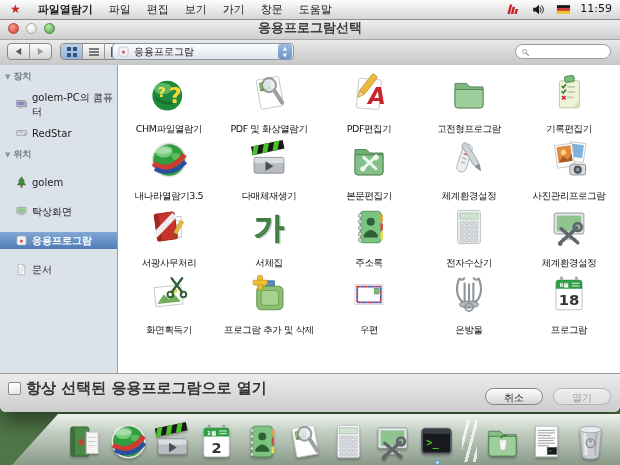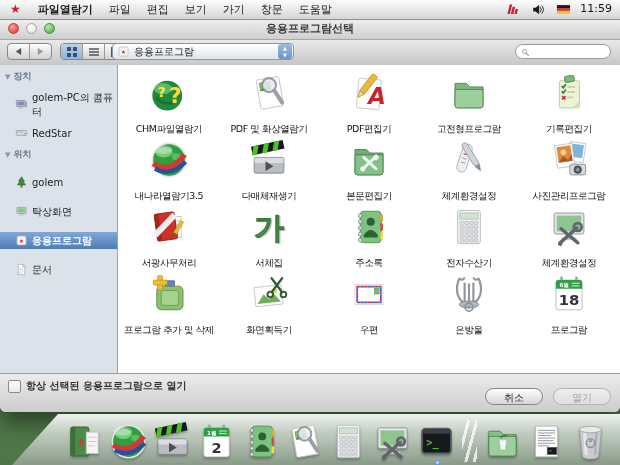--- a/index.html
+++ b/index.html
@@ -21,21 +21,21 @@
   
   #window{position:absolute;top:19px;left:0;width:620px;height:393px;background:#fff;
     border-radius:0 0 6px 6px;box-shadow:0 10px 22px rgba(0,0,0,.5);z-index:20;}
   .titlebar{position:relative;height:20px;background:linear-gradient(#efefef,#cfcfcf);
     border-bottom:1px solid #a8a8a8;}
   .light{position:absolute;top:4px;width:11px;height:11px;border-radius:50%;box-sizing:border-box;}
   .light.close{left:8px;background:radial-gradient(circle at 35% 30%,#ff9d94,#e2564a 70%);border:1px solid #a8423a;}
   .light.min{left:26px;background:radial-gradient(circle at 35% 30%,#ffffff,#e6e4da 75%);border:1px solid #a8a89c;}
   .light.zoom{left:44px;background:radial-gradient(circle at 35% 30%,#b8ecae,#66b85c 70%);border:1px solid #4c8a44;}
   .wtitle{position:absolute;left:0;right:0;text-align:center;line-height:20px;
-    font-size:11px;font-weight:bold;color:#3c3c3c;}
+    font-size:13px;font-weight:bold;color:#3c3c3c;font-family:Liberation Mono, monospace;}
   .toolbar{position:relative;height:25px;background:linear-gradient(#e9e9e9,#c7c7c7);
     border-bottom:1px solid #8e8e8e;}
   .seg{position:absolute;top:3px;display:flex;height:17px;border:1px solid #888;border-radius:4px;
     overflow:hidden;background:linear-gradient(#fdfdfd,#d2d2d2);box-sizing:border-box;}
   .seg button{all:unset;width:21px;height:100%;display:flex;align-items:center;justify-content:center;
     border-right:1px solid #999;cursor:default;}
   .seg button:last-child{border-right:none;}
   .seg.nav{left:7px;}
   .seg.views{left:60px;}
   .seg button.sel{background:linear-gradient(#bcd2ea,#8fb4da);}
@@ -65,21 +65,21 @@
   
   .main{flex:1;background:#fff;padding:4px 0 0 1px;overflow:hidden;}
   #appgrid{display:grid;grid-template-columns:repeat(5,100px);grid-auto-rows:67px;}
   .cell{display:flex;flex-direction:column;align-items:center;justify-content:flex-start;padding-top:3px;cursor:default;}
   .cell svg{width:48px;height:48px;}
   .cell .lbl{font-size:9.5px;color:#111;margin-top:9px;white-space:nowrap;letter-spacing:-0.4px;}
   
   .footer{position:absolute;left:0;right:0;bottom:0;height:38px;
     background:linear-gradient(#ececec,#cccccc);border-top:1px solid #9b9b9b;border-radius:0 0 6px 6px;}
   .chk{position:absolute;left:8px;top:5px;display:flex;align-items:center;gap:5px;
-    font-size:10px;font-weight:bold;color:#333;}
+    font-size:15px;font-weight:bold;color:#333;}
   .chk .box{width:11px;height:11px;border:1px solid #8a8a8a;border-radius:2px;
     background:linear-gradient(#fff,#e8e8e8);}
   .btns{position:absolute;right:9px;bottom:7px;display:flex;gap:10px;}
   .pill{all:unset;min-width:58px;height:17px;border-radius:9px;border:1px solid #848484;
     background:linear-gradient(#fefefe,#d6d6d6);font-size:10px;color:#222;text-align:center;
     line-height:17px;box-sizing:border-box;padding:0 6px;}
   .pill.disabled{color:#9f9f9f;border-color:#b3b3b3;background:linear-gradient(#efefef,#dedede);}
   
   #dock{position:absolute;left:0;right:0;bottom:0;height:51px;z-index:25;}
   .shelf{position:absolute;inset:0;
@@ -474,45 +474,45 @@
                   <path d="M14 42 L33 25"></path>
                   <path d="M15 26 L34 42"></path>
                 </g>
                 <circle cx="34" cy="24" r="4.5" fill="none" stroke="#61666d" stroke-width="3.2"></circle>
                 <circle cx="14" cy="43" r="2.6" fill="#61666d"></circle>
               </svg>
               <span class="lbl">체계환경설정</span>
             </div>
             <div class="cell">
               <svg viewBox="0 0 48 48">
+                <g transform="rotate(-6 24 27)">
+                  <rect x="8" y="15" width="31" height="22" fill="#fff" stroke="#c4c4c4"></rect>
+                  <path d="M10 34 l8 -10 6 6 5 -7 8 11 z" fill="#6fae5a"></path>
+                  <circle cx="31" cy="21" r="3" fill="#e9d55a"></circle>
+                </g>
+                <g stroke="#2f5f35" stroke-width="2.6" stroke-linecap="round">
+                  <path d="M27 6 L39 22"></path>
+                  <path d="M39 6 L27 22"></path>
+                </g>
+                <circle cx="25.5" cy="24.5" r="3.2" fill="none" stroke="#2f5f35" stroke-width="2.2"></circle>
+                <circle cx="40.5" cy="24.5" r="3.2" fill="none" stroke="#2f5f35" stroke-width="2.2"></circle>
+              </svg>
+              <span class="lbl">화면획득기</span>
+            </div>
+            <div class="cell">
+              <svg viewBox="0 0 48 48">
                 <rect x="20" y="9" width="10" height="8" fill="#5b87c5" stroke="#3a5f96"></rect>
                 <rect x="10" y="15" width="30" height="27" rx="5" fill="#8cbf72" stroke="#5d8a43"></rect>
                 <rect x="15" y="20" width="20" height="17" rx="3" fill="#a6d28e" stroke="#6f9b54"></rect>
                 <g fill="#f2c02e" stroke="#b98c1d" stroke-width=".8">
                   <rect x="11" y="3" width="5.5" height="16" rx="1.2"></rect>
                   <rect x="6" y="8.2" width="16" height="5.5" rx="1.2"></rect>
                 </g>
               </svg>
               <span class="lbl">프로그람 추가 및 삭제</span>
-            </div>
-            <div class="cell">
-              <svg viewBox="0 0 48 48">
-                <g transform="rotate(-6 24 27)">
-                  <rect x="8" y="15" width="31" height="22" fill="#fff" stroke="#c4c4c4"></rect>
-                  <path d="M10 34 l8 -10 6 6 5 -7 8 11 z" fill="#6fae5a"></path>
-                  <circle cx="31" cy="21" r="3" fill="#e9d55a"></circle>
-                </g>
-                <g stroke="#2f5f35" stroke-width="2.6" stroke-linecap="round">
-                  <path d="M27 6 L39 22"></path>
-                  <path d="M39 6 L27 22"></path>
-                </g>
-                <circle cx="25.5" cy="24.5" r="3.2" fill="none" stroke="#2f5f35" stroke-width="2.2"></circle>
-                <circle cx="40.5" cy="24.5" r="3.2" fill="none" stroke="#2f5f35" stroke-width="2.2"></circle>
-              </svg>
-              <span class="lbl">화면획득기</span>
             </div>
             <div class="cell">
               <svg viewBox="0 0 48 48">
                 <rect x="8" y="13" width="32" height="23" fill="#fdfdfd" stroke="#d6d6d6"></rect>
                 <rect x="10.5" y="15.5" width="27" height="18" fill="none" stroke="#d23b3b" stroke-width="2" stroke-dasharray="4 4"></rect>
                 <rect x="10.5" y="15.5" width="27" height="18" fill="none" stroke="#3b62d2" stroke-width="2" stroke-dasharray="4 4" stroke-dashoffset="4"></rect>
                 <rect x="30" y="17.5" width="5.5" height="6.5" fill="#7cb87c" stroke="#4e8a4e" stroke-width=".6"></rect>
               </svg>
               <span class="lbl">우편</span>
             </div>

